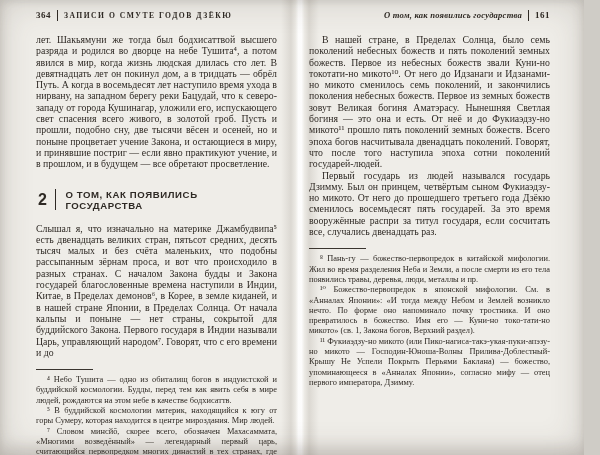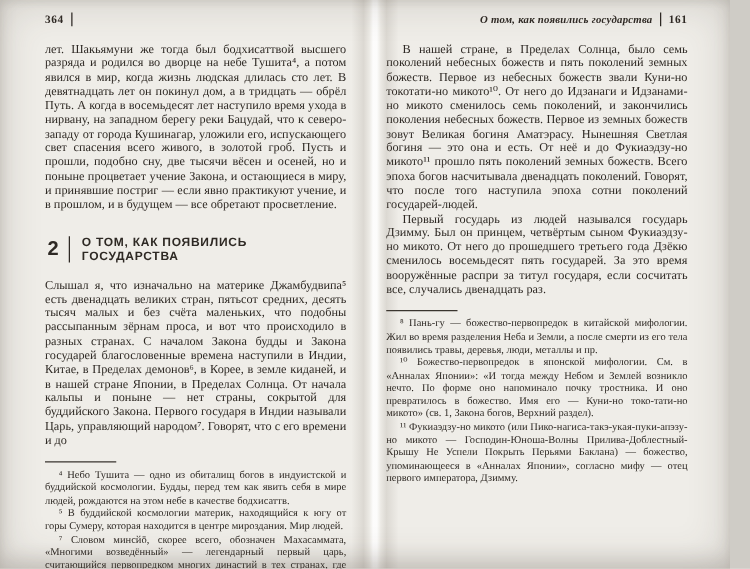--- a/index.html
+++ b/index.html
@@ -58,20 +58,21 @@
 </head>
 <body>
 
 <div class="spread">
   <div class="pages">
 
     <div class="page left">
       <div class="running-head">
         <span class="rh-num">364</span>
         <span class="rh-sep"></span>
+        <span class="rh-title-left">ЗАПИСИ О СМУТЕ ГОДОВ ДЗЁКЮ</span>
       </div>
 
       <p class="body">лет. Шакьямуни же тогда был бодхисаттвой высшего разряда и родился во дворце на небе Тушита⁴, а потом явился в мир, когда жизнь людская длилась сто лет. В девятнадцать лет он покинул дом, а в тридцать — обрёл Путь. А когда в восемьдесят лет наступило время ухода в нирвану, на западном берегу реки Бацудай, что к северо-западу от города Кушинагар, уложили его, испускающего свет спасения всего живого, в золотой гроб. Пусть и прошли, подобно сну, две тысячи вёсен и осеней, но и поныне процветает учение Закона, и остающиеся в миру, и принявшие постриг — если явно практикуют учение, и в прошлом, и в будущем — все обретают просветление.</p>
 
       <div class="section-head">
         <span class="sec-num">2</span>
         <span class="sec-sep"></span>
         <span class="sec-title">О ТОМ, КАК ПОЯВИЛИСЬ ГОСУДАРСТВА</span>
       </div>
 

